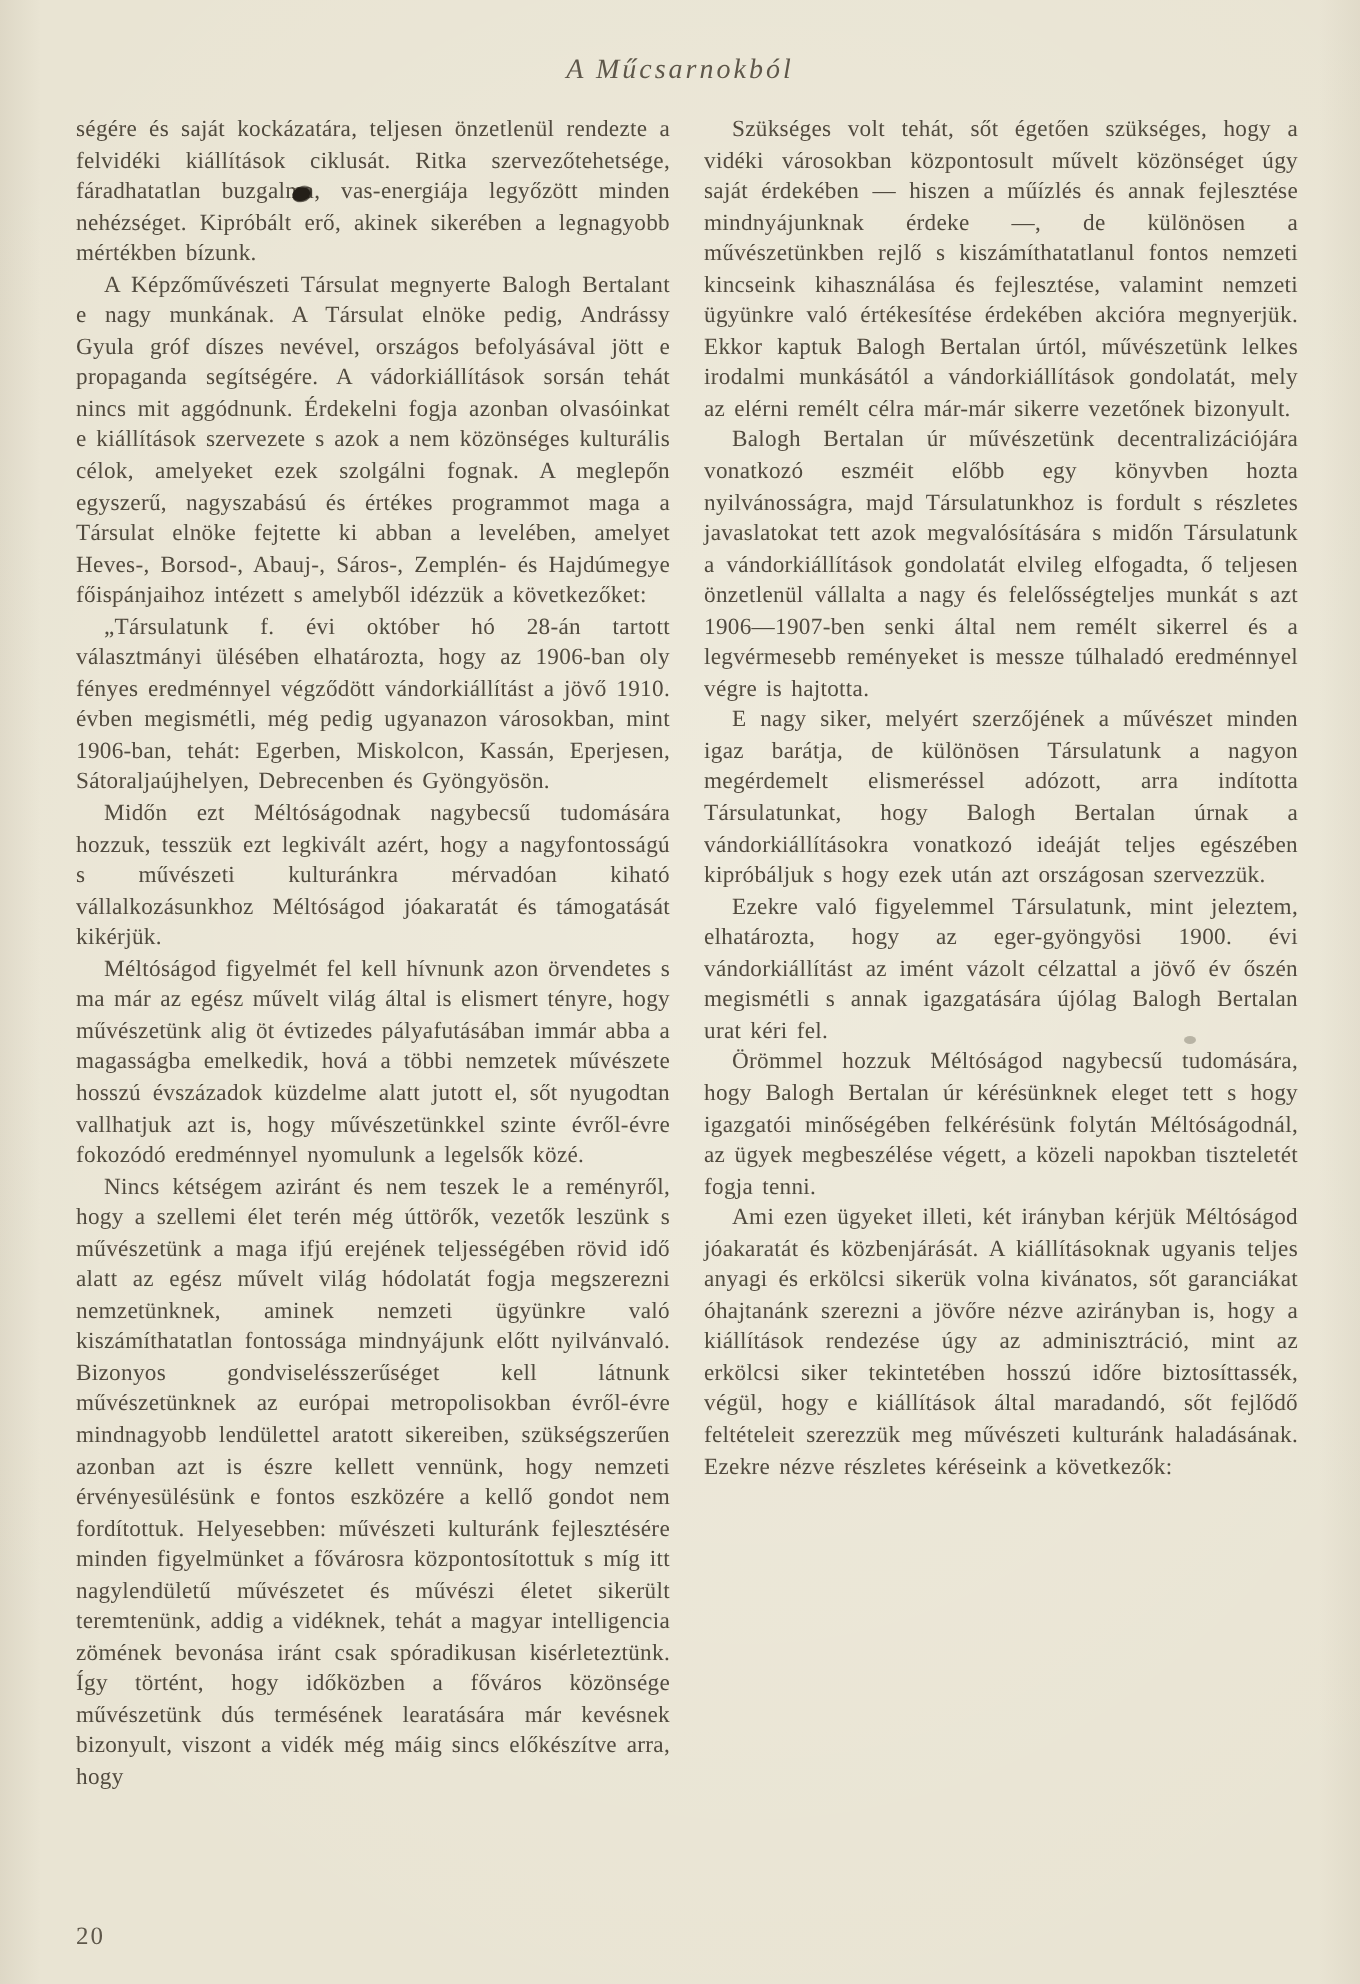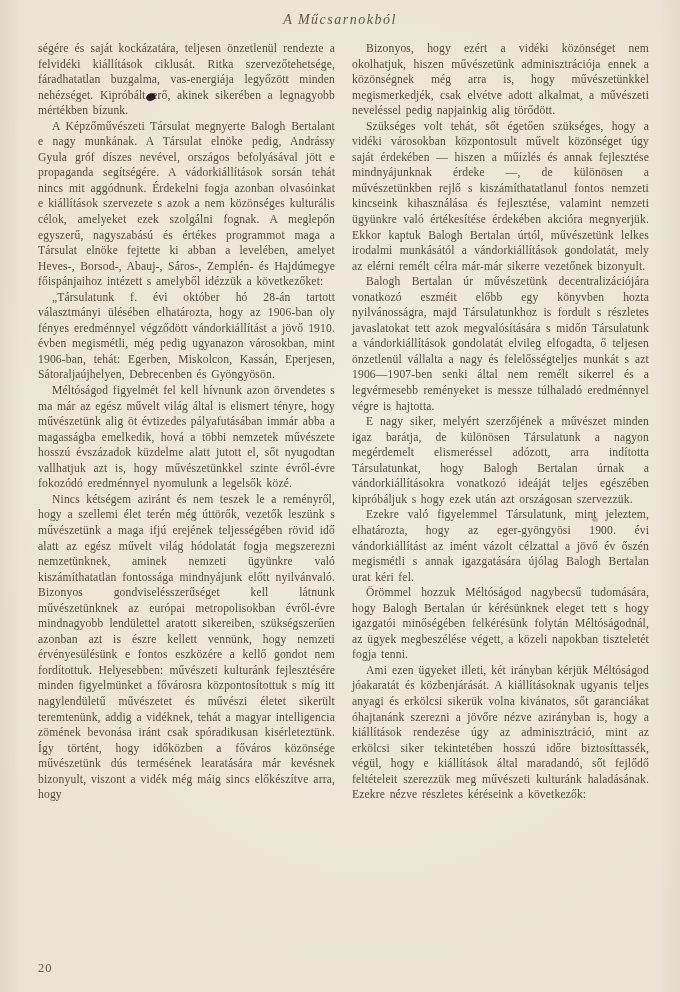--- a/index.html
+++ b/index.html
@@ -23,21 +23,21 @@
       var(--paper);
     color: var(--ink);
     overflow: hidden;
   }
   .running-head {
     text-align: center;
     font-style: italic;
     font-size: 14px;
     letter-spacing: 1.5px;
     color: var(--ink-soft);
-    padding-top: 12px;
+    padding-top: 28px;
   }
   .columns {
     display: flex;
     gap: 17px;
     padding: 13px 31px 0 38px;
   }
   .column {
     flex: 1 1 0;
     min-width: 0;
   }
@@ -84,26 +84,26 @@
 <div class="page">
 
   <div class="running-head">A Műcsarnokból</div>
 
   <div class="columns">
 
     <div class="column">
       <p>ségére és saját kockázatára, teljesen önzetlenül rendezte a felvidéki kiállítások ciklusát. Ritka szervezőtehetsége, fáradhatatlan buzgalma, vas-energiája legyőzött minden nehézséget. Kipróbált erő, akinek sikerében a legnagyobb mértékben bízunk.</p>
       <p class="indent">A Képzőművészeti Társulat megnyerte Balogh Bertalant e nagy munkának. A Társulat elnöke pedig, Andrássy Gyula gróf díszes nevével, országos befolyásával jött e propaganda segítségére. A vádorkiállítások sorsán tehát nincs mit aggódnunk. Érdekelni fogja azonban olvasóinkat e kiállítások szervezete s azok a nem közönséges kulturális célok, amelyeket ezek szolgálni fognak. A meglepőn egyszerű, nagyszabású és értékes programmot maga a Társulat elnöke fejtette ki abban a levelében, amelyet Heves-, Borsod-, Abauj-, Sáros-, Zemplén- és Hajdúmegye főispánjaihoz intézett s amelyből idézzük a következőket:</p>
       <p class="indent">„Társulatunk f. évi október hó 28-án tartott választmányi ülésében elhatározta, hogy az 1906-ban oly fényes eredménnyel végződött vándorkiállítást a jövő 1910. évben megismétli, még pedig ugyanazon városokban, mint 1906-ban, tehát: Egerben, Miskolcon, Kassán, Eperjesen, Sátoraljaújhelyen, Debrecenben és Gyöngyösön.</p>
+      <p class="indent">Midőn ezt Méltóságodnak nagybecsű tudomására hozzuk, tesszük ezt legkivált azért, hogy a nagyfontosságú s művészeti kulturánkra mérvadóan kiható vállalkozásunkhoz Méltóságod jóakaratát és támogatását kikérjük.</p>
       <p class="indent">Méltóságod figyelmét fel kell hívnunk azon örvendetes s ma már az egész művelt világ által is elismert tényre, hogy művészetünk alig öt évtizedes pályafutásában immár abba a magasságba emelkedik, hová a többi nemzetek művészete hosszú évszázadok küzdelme alatt jutott el, sőt nyugodtan vallhatjuk azt is, hogy művészetünkkel szinte évről-évre fokozódó eredménnyel nyomulunk a legelsők közé.</p>
       <p class="indent">Nincs kétségem aziránt és nem teszek le a reményről, hogy a szellemi élet terén még úttörők, vezetők leszünk s művészetünk a maga ifjú erejének teljességében rövid idő alatt az egész művelt világ hódolatát fogja megszerezni nemzetünknek, aminek nemzeti ügyünkre való kiszámíthatatlan fontossága mindnyájunk előtt nyilvánvaló. Bizonyos gondviselésszerűséget kell látnunk művészetünknek az európai metropolisokban évről-évre mindnagyobb lendülettel aratott sikereiben, szükségszerűen azonban azt is észre kellett vennünk, hogy nemzeti érvényesülésünk e fontos eszközére a kellő gondot nem fordítottuk. Helyesebben: művészeti kulturánk fejlesztésére minden figyelmünket a fővárosra központosítottuk s míg itt nagylendületű művészetet és művészi életet sikerült teremtenünk, addig a vidéknek, tehát a magyar intelligencia zömének bevonása iránt csak spóradikusan kisérleteztünk. Így történt, hogy időközben a főváros közönsége művészetünk dús termésének learatására már kevésnek bizonyult, viszont a vidék még máig sincs előkészítve arra, hogy</p>
     </div>
 
     <div class="column">
-      <p class="indent">Bizonyos, hogy ezért a vidéki közönséget nem okolhatjuk, hiszen művészetünk adminisztrációja ennek a közönségnek még arra is, hogy művészetünkkel megismerkedjék, csak elvétve adott alkalmat, a művészeti neveléssel pedig napjainkig alig törődött.</p>
       <p class="indent">Szükséges volt tehát, sőt égetően szükséges, hogy a vidéki városokban központosult művelt közönséget úgy saját érdekében — hiszen a műízlés és annak fejlesztése mindnyájunknak érdeke —, de különösen a művészetünkben rejlő s kiszámíthatatlanul fontos nemzeti kincseink kihasználása és fejlesztése, valamint nemzeti ügyünkre való értékesítése érdekében akcióra megnyerjük. Ekkor kaptuk Balogh Bertalan úrtól, művészetünk lelkes irodalmi munkásától a vándorkiállítások gondolatát, mely az elérni remélt célra már-már sikerre vezetőnek bizonyult.</p>
       <p class="indent">Balogh Bertalan úr művészetünk decentralizációjára vonatkozó eszméit előbb egy könyvben hozta nyilvánosságra, majd Társulatunkhoz is fordult s részletes javaslatokat tett azok megvalósítására s midőn Társulatunk a vándorkiállítások gondolatát elvileg elfogadta, ő teljesen önzetlenül vállalta a nagy és felelősségteljes munkát s azt 1906—1907-ben senki által nem remélt sikerrel és a legvérmesebb reményeket is messze túlhaladó eredménnyel végre is hajtotta.</p>
       <p class="indent">E nagy siker, melyért szerzőjének a művészet minden igaz barátja, de különösen Társulatunk a nagyon megérdemelt elismeréssel adózott, arra indította Társulatunkat, hogy Balogh Bertalan úrnak a vándorkiállításokra vonatkozó ideáját teljes egészében kipróbáljuk s hogy ezek után azt országosan szervezzük.</p>
       <p class="indent">Ezekre való figyelemmel Társulatunk, mint jeleztem, elhatározta, hogy az eger-gyöngyösi 1900. évi vándorkiállítást az imént vázolt célzattal a jövő év őszén megismétli s annak igazgatására újólag Balogh Bertalan urat kéri fel.</p>
       <p class="indent">Örömmel hozzuk Méltóságod nagybecsű tudomására, hogy Balogh Bertalan úr kérésünknek eleget tett s hogy igazgatói minőségében felkérésünk folytán Méltóságodnál, az ügyek megbeszélése végett, a közeli napokban tiszteletét fogja tenni.</p>
       <p class="indent">Ami ezen ügyeket illeti, két irányban kérjük Méltóságod jóakaratát és közbenjárását. A kiállításoknak ugyanis teljes anyagi és erkölcsi sikerük volna kivánatos, sőt garanciákat óhajtanánk szerezni a jövőre nézve azirányban is, hogy a kiállítások rendezése úgy az adminisztráció, mint az erkölcsi siker tekintetében hosszú időre biztosíttassék, végül, hogy e kiállítások által maradandó, sőt fejlődő feltételeit szerezzük meg művészeti kulturánk haladásának. Ezekre nézve részletes kéréseink a következők:</p>
     </div>
 
   </div>
 

